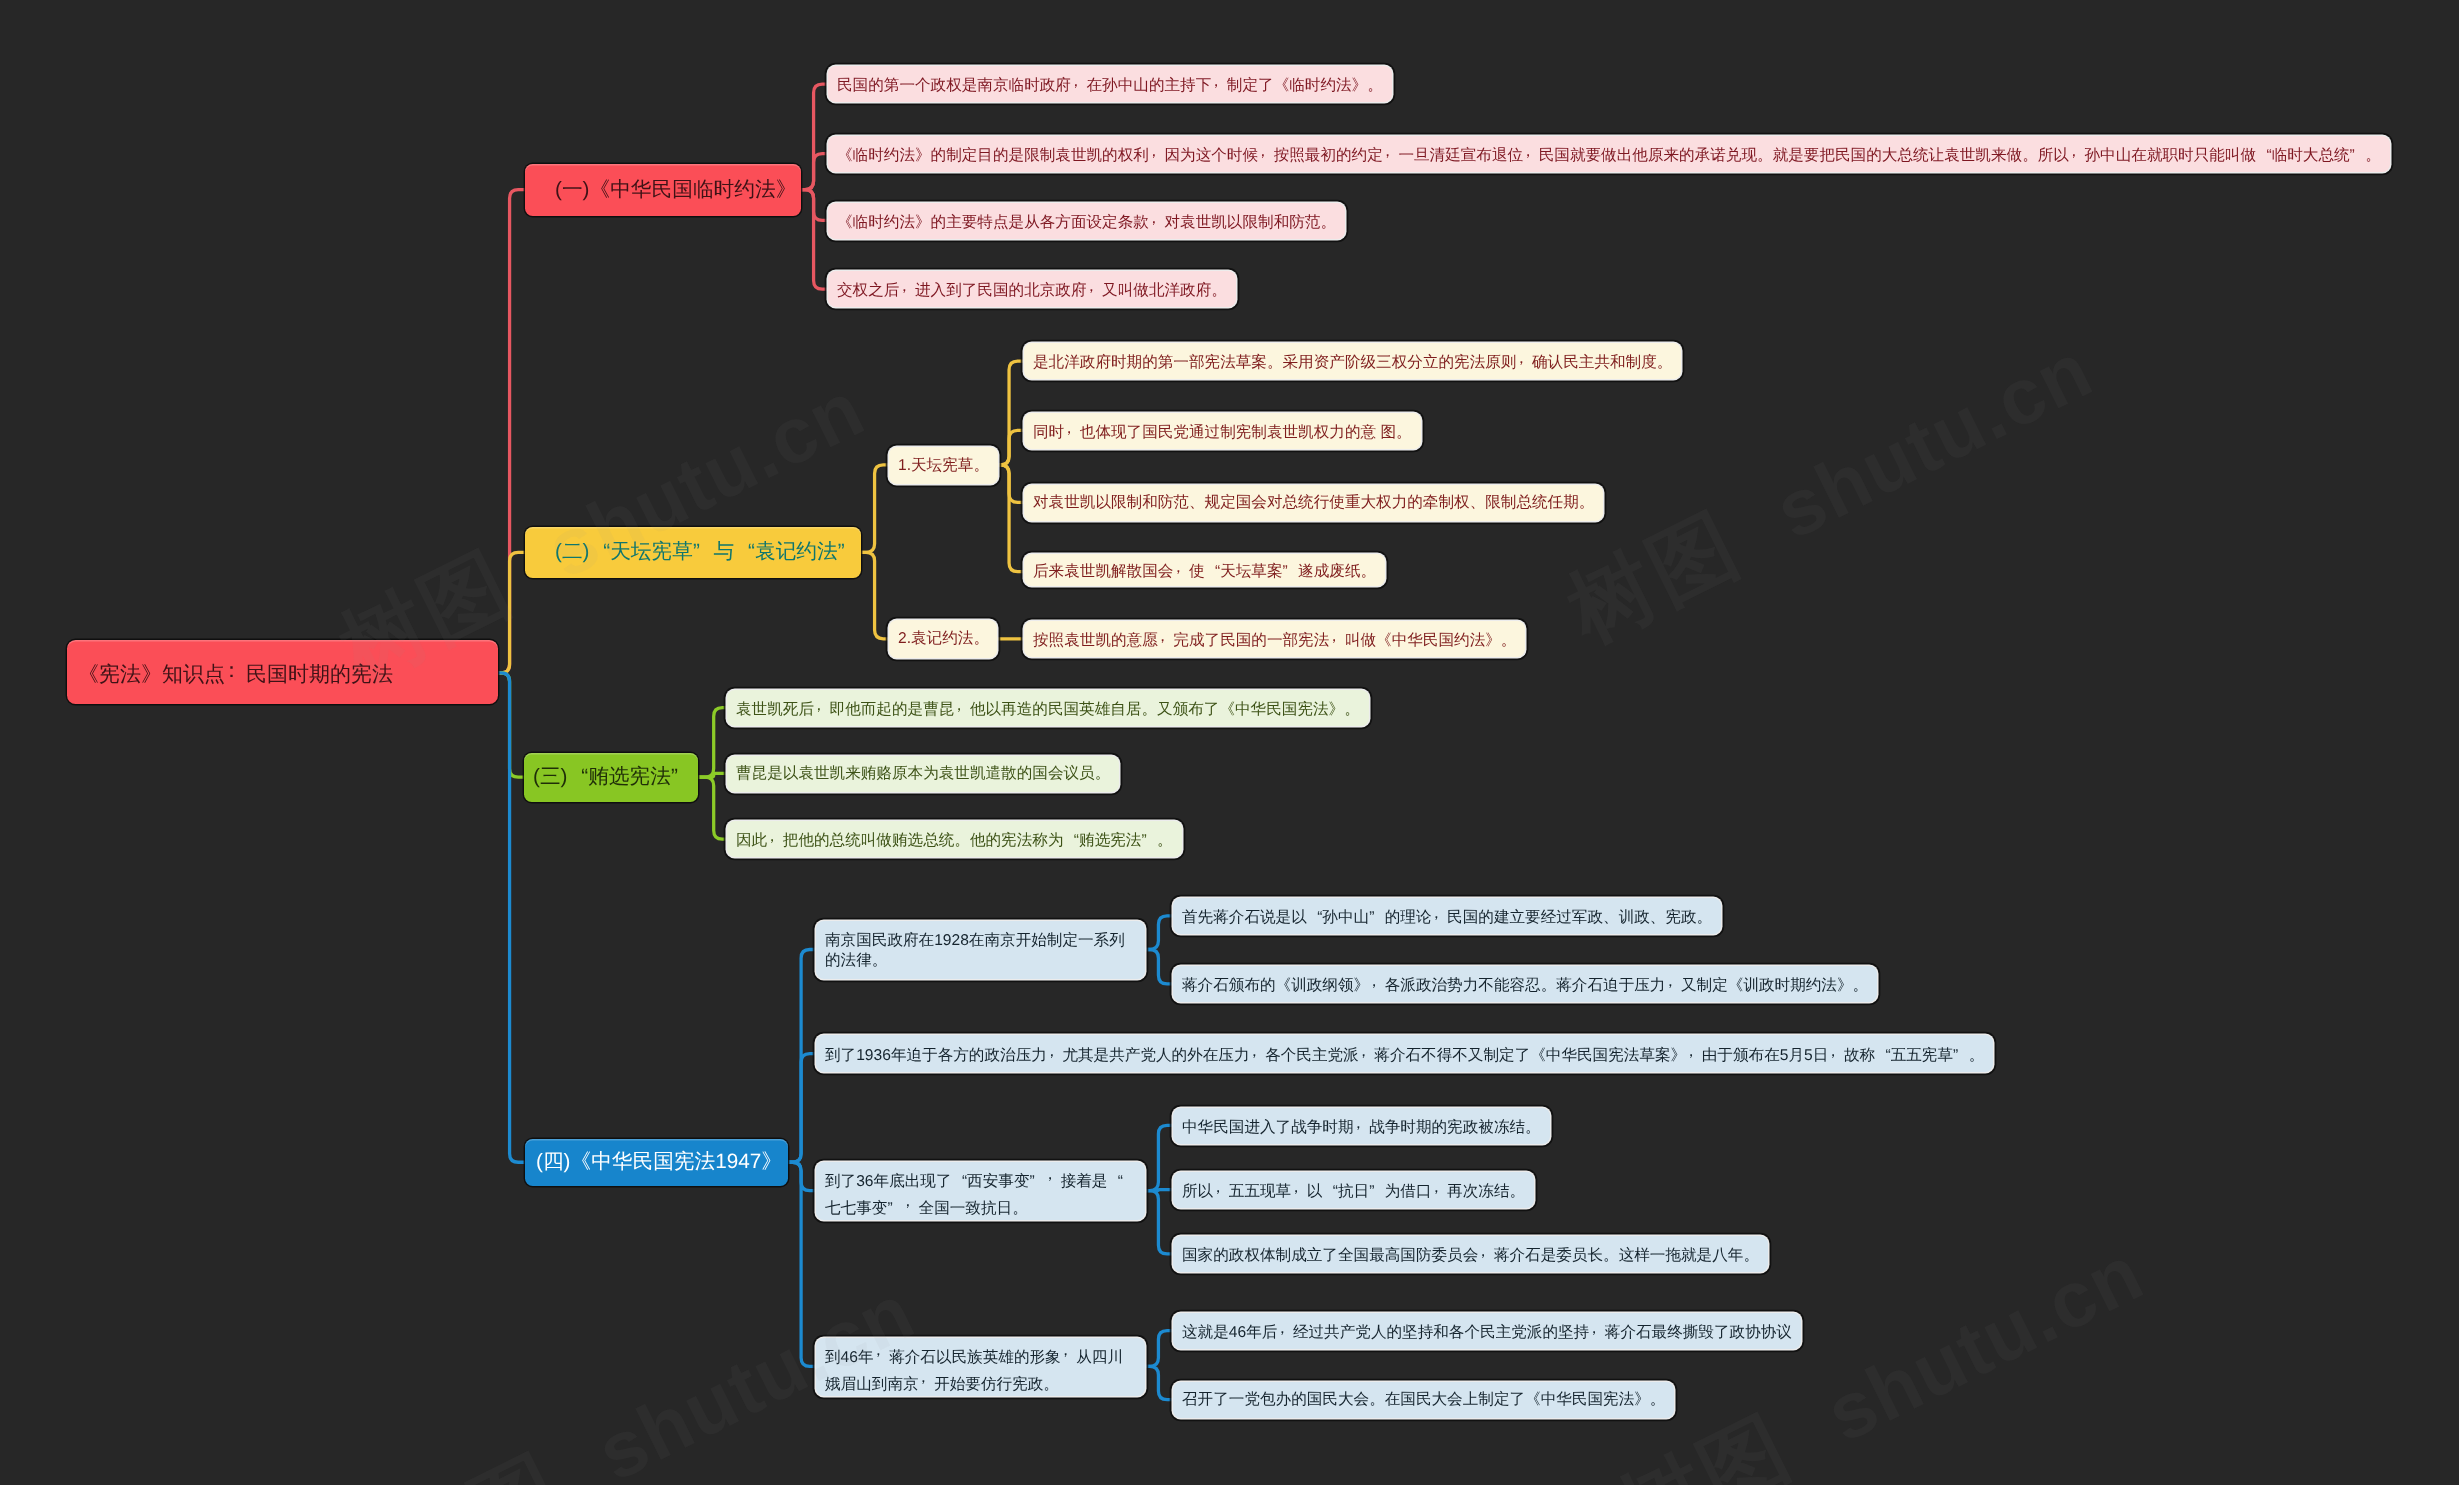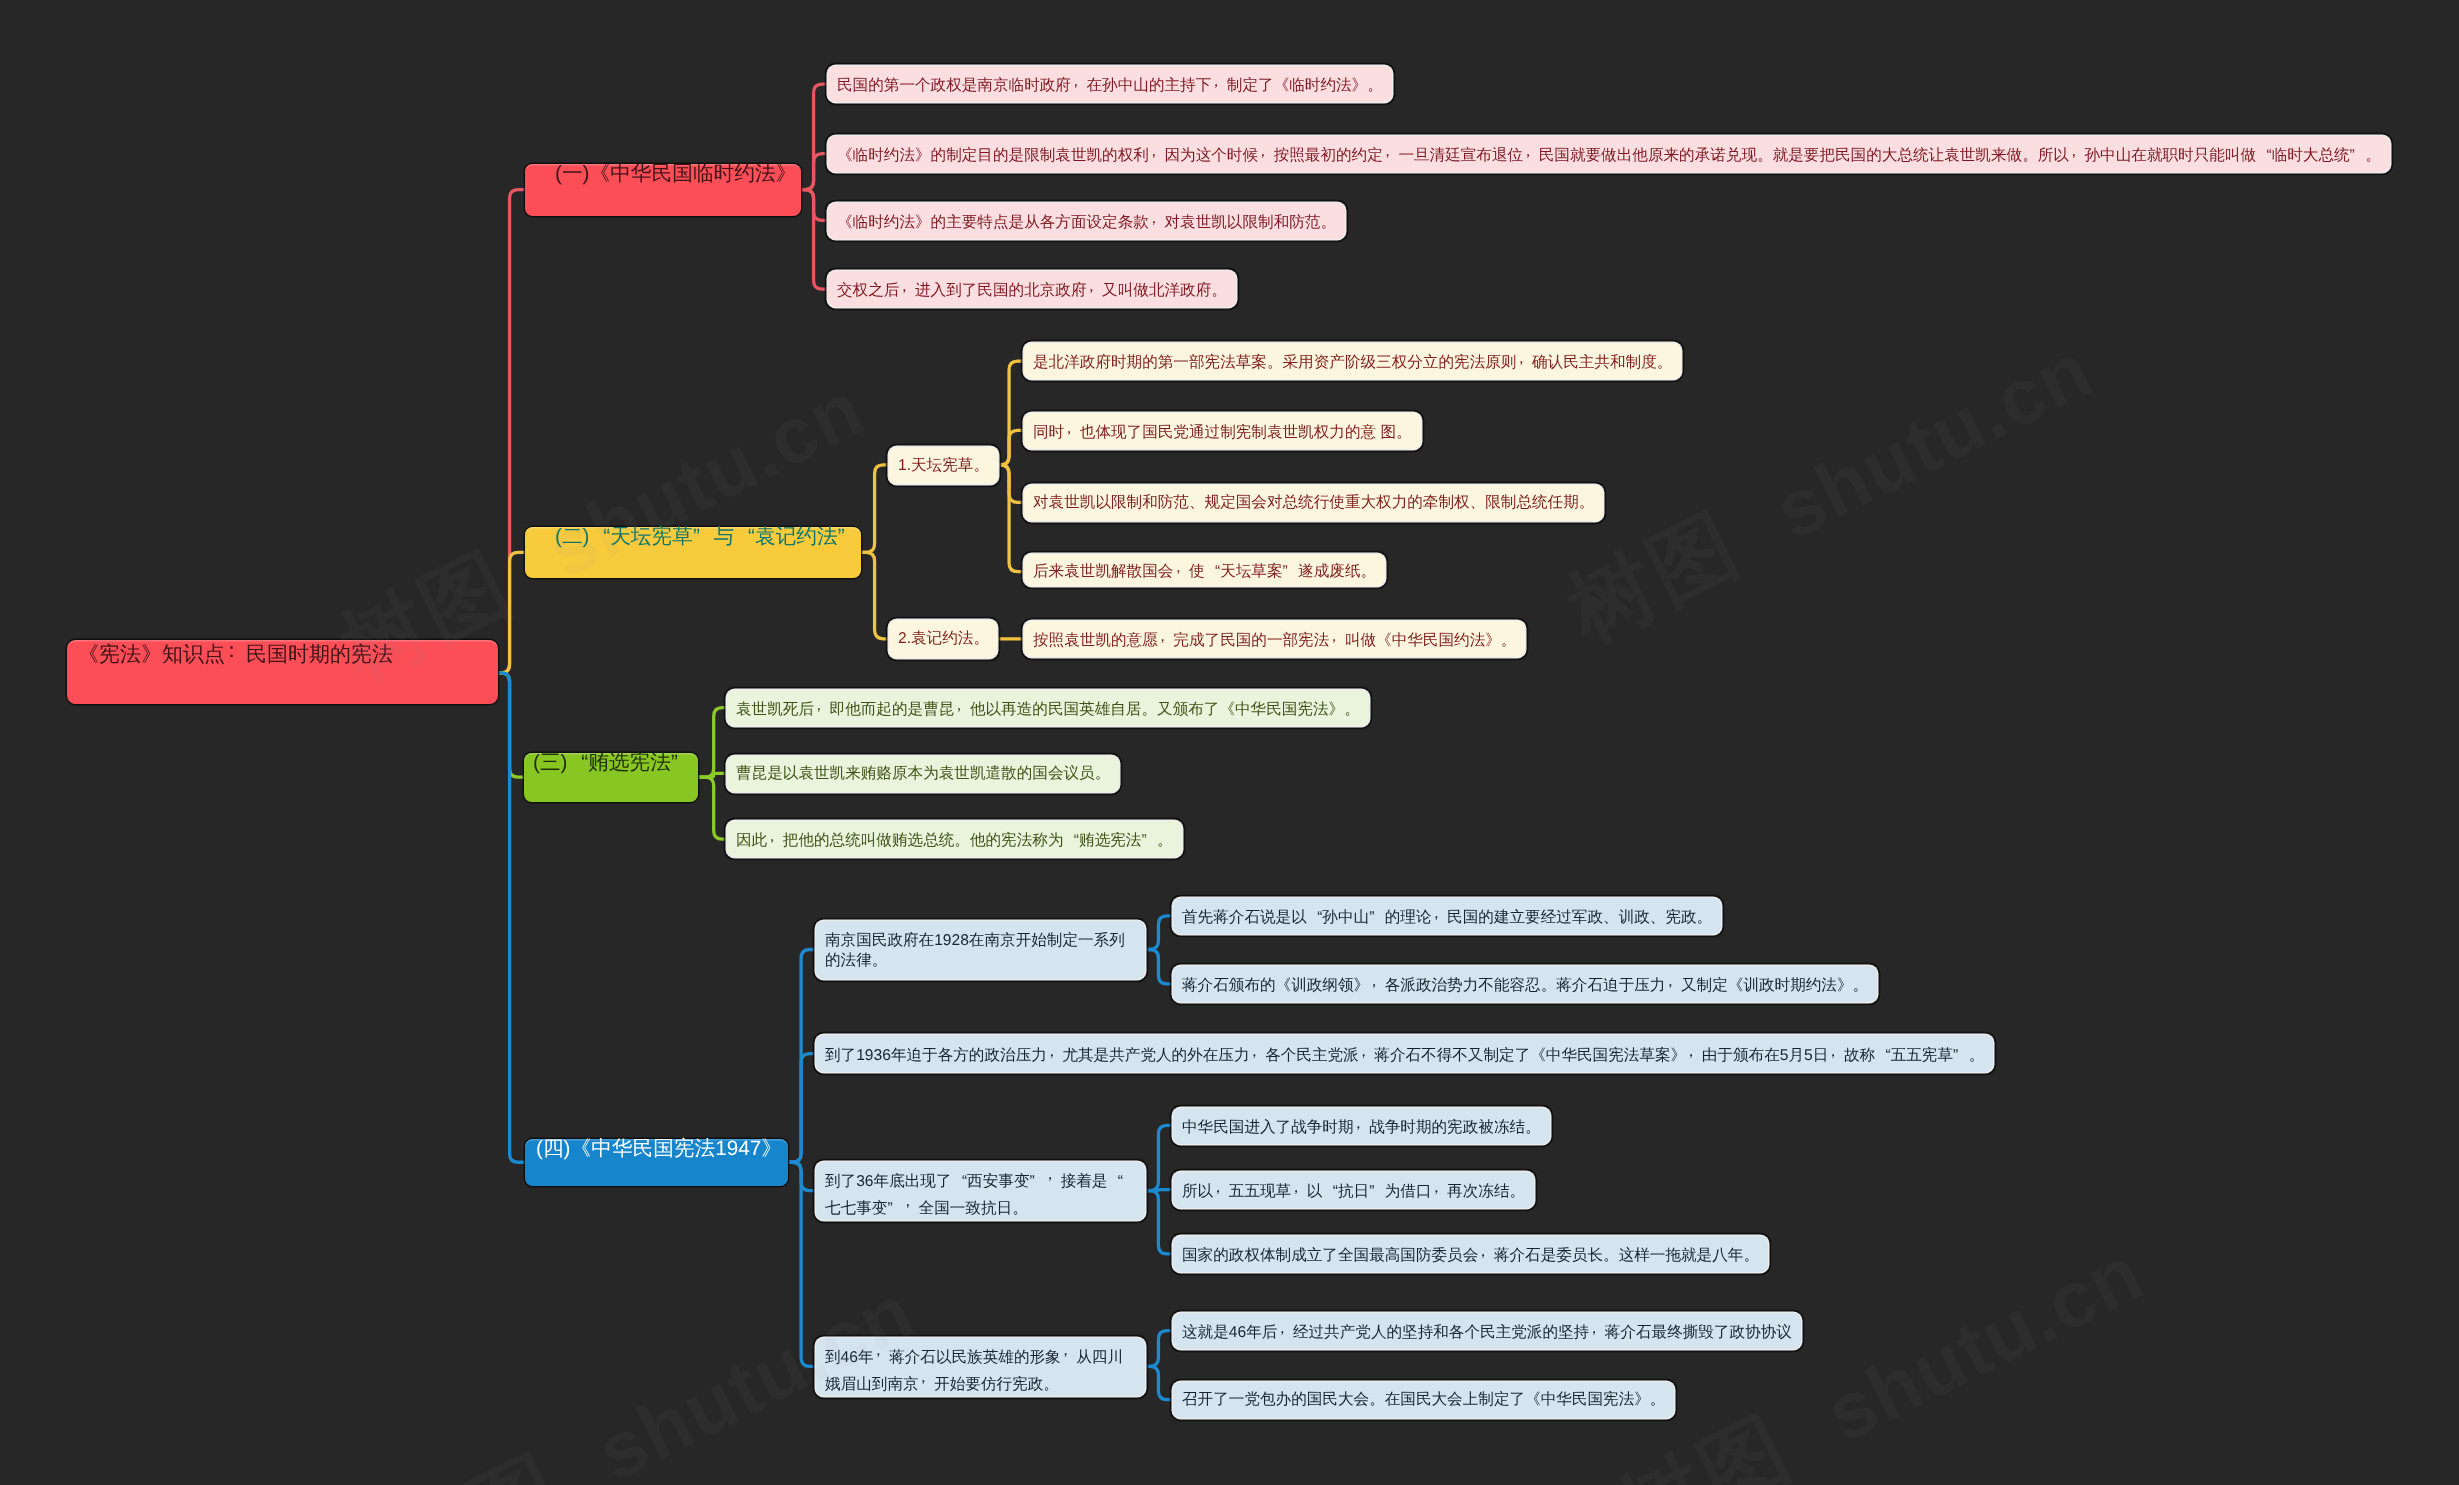--- a/index.html
+++ b/index.html
@@ -10,21 +10,21 @@
 
 #watermarks{position:absolute;left:0;top:0;width:2459px;height:1485px;overflow:hidden;pointer-events:none}
 .wm{position:absolute;white-space:nowrap;color:rgba(150,150,150,.062);font-weight:700;
     transform:rotate(-26.5deg);transform-origin:0 100%;font-size:79px;letter-spacing:1.4px}
 .wm .wm-brand{font-size:85px;letter-spacing:3.8px;margin-right:29px}
 .wm .wm-url{font-weight:600}
 
 svg#links{position:absolute;left:0;top:0;width:2459px;height:1485px;overflow:visible}
 path.link{fill:none;stroke-width:3.4;stroke-linecap:round;stroke-linejoin:round}
 
-.node{position:absolute;display:flex;align-items:flex-start;justify-content:flex-start;
+.node{position:absolute;display:flex;align-items:center;justify-content:flex-start;
   border-radius:7.7px;white-space:nowrap;line-height:1;
   box-shadow:0 0 0 1.4px rgba(12,12,12,.85), inset 0 1.4px 0 rgba(255,255,255,.22)}
 .node.root{font-size:21px;border-radius:8.6px;background:#FB4E57;color:#3E1216}
 .node.br{font-size:20.7px}
 .leaf{position:absolute;display:flex;align-items:center;border-radius:7.7px;
   box-shadow:0 0 0 1.5px rgba(255,255,255,.92), 0 0 0 3.3px rgba(12,12,12,.78);
   padding:0 9px;font-size:15.6px;white-space:nowrap;line-height:1}
 .leaf.ml{display:flex;align-items:center;white-space:normal;padding:2.9px 9px 0;line-height:20.5px}
 .fw{display:inline-block;width:1em;text-align:center}
 .fw.o{text-align:right}

